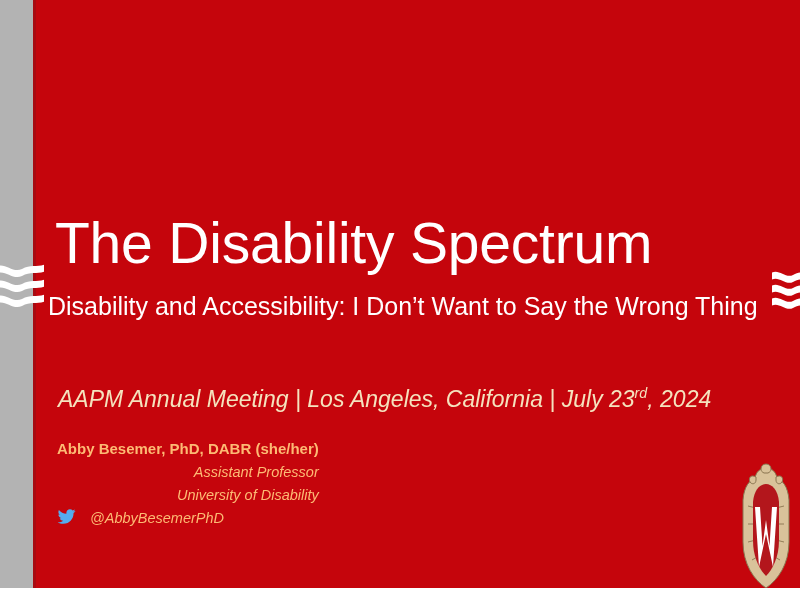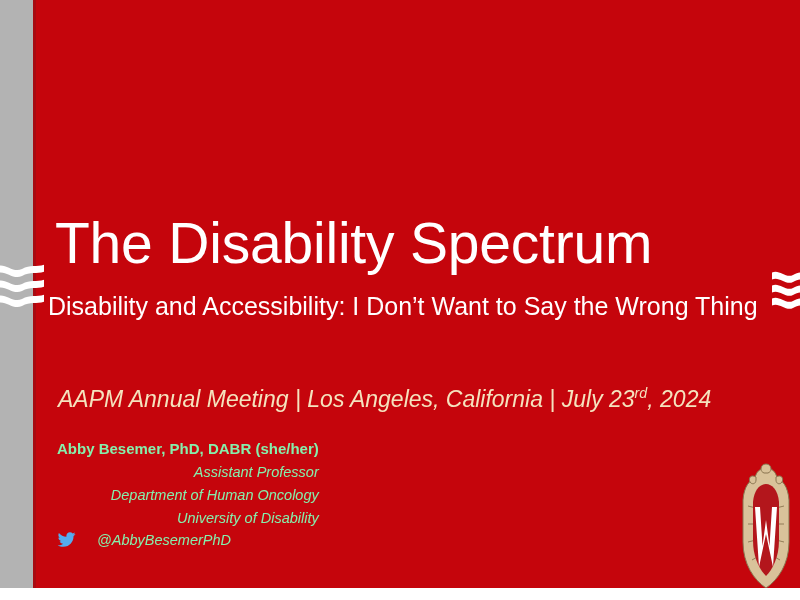--- a/index.html
+++ b/index.html
@@ -97,38 +97,38 @@
   .conference sup {
     font-size: 0.62em;
     vertical-align: super;
     line-height: 0;
   }
 
   .author-block {
     position: absolute;
     left: 57px;
     top: 437px;
-    color: #86efac;
+    color: #fdba74;
   }
   .author-name {
     font-size: 15px;
     font-weight: bold;
     line-height: 1.58;
     white-space: nowrap;
   }
   .author-line {
     font-size: 14.5px;
     font-style: italic;
     line-height: 1.58;
     white-space: nowrap;
   }
   .handle-row {
     display: flex;
     align-items: center;
-    gap: 21px;
+    gap: 14px;
     margin-top: 1px;
     line-height: 1.4;
   }
   .handle-text {
     font-size: 14.5px;
     font-style: italic;
     white-space: nowrap;
   }
   .twitter-icon {
     width: 19px;
@@ -168,21 +168,20 @@
 
   <div class="title">The Disability Spectrum</div>
 
   <div class="subtitle">Disability and Accessibility: I Don’t Want to Say the Wrong Thing</div>
 
   <div class="conference"><span>AAPM Annual Meeting | Los Angeles, California | July 23</span><sup>rd</sup><span>, 2024</span></div>
 
   <div class="author-block">
     <div class="author-name">Abby Besemer, PhD, DABR (she/her)</div>
     <div class="author-line">Assistant Professor</div>
-    <div class="author-line">Department of Human Oncology</div>
     <div class="author-line">University of Disability</div>
 
     <div class="handle-row">
       <svg class="twitter-icon" viewBox="0 0 24 22">
         <path fill="#55ACEE" d="M23.6 2.6c-.85.38-1.77.64-2.73.76 0.98-.59 1.73-1.52 2.09-2.63-.92.55-1.94.94-3.02 1.15C19.08 1.0 17.85.45 16.5.45c-2.6 0-4.7 2.1-4.7 4.7 0 .37.04.73.12 1.07C7.99 6.03 4.52 4.16 2.2 1.3c-.43.74-.68 1.6-.68 2.52 0 1.63.83 3.07 2.09 3.91-.77-.02-1.49-.23-2.12-.58v.06c0 2.28 1.62 4.18 3.77 4.61-.4.11-.81.17-1.24.17-.3 0-.6-.03-.88-.08.6 1.86 2.33 3.22 4.38 3.26-1.6 1.26-3.63 2.01-5.83 2.01-.38 0-.75-.02-1.12-.07 2.08 1.33 4.54 2.11 7.19 2.11 8.63 0 13.35-7.15 13.35-13.35 0-.2 0-.41-.01-.61.92-.66 1.71-1.49 2.34-2.44z"></path>
       </svg>
       <span class="handle-text">@AbbyBesemerPhD</span>
     </div>
   </div>
 

